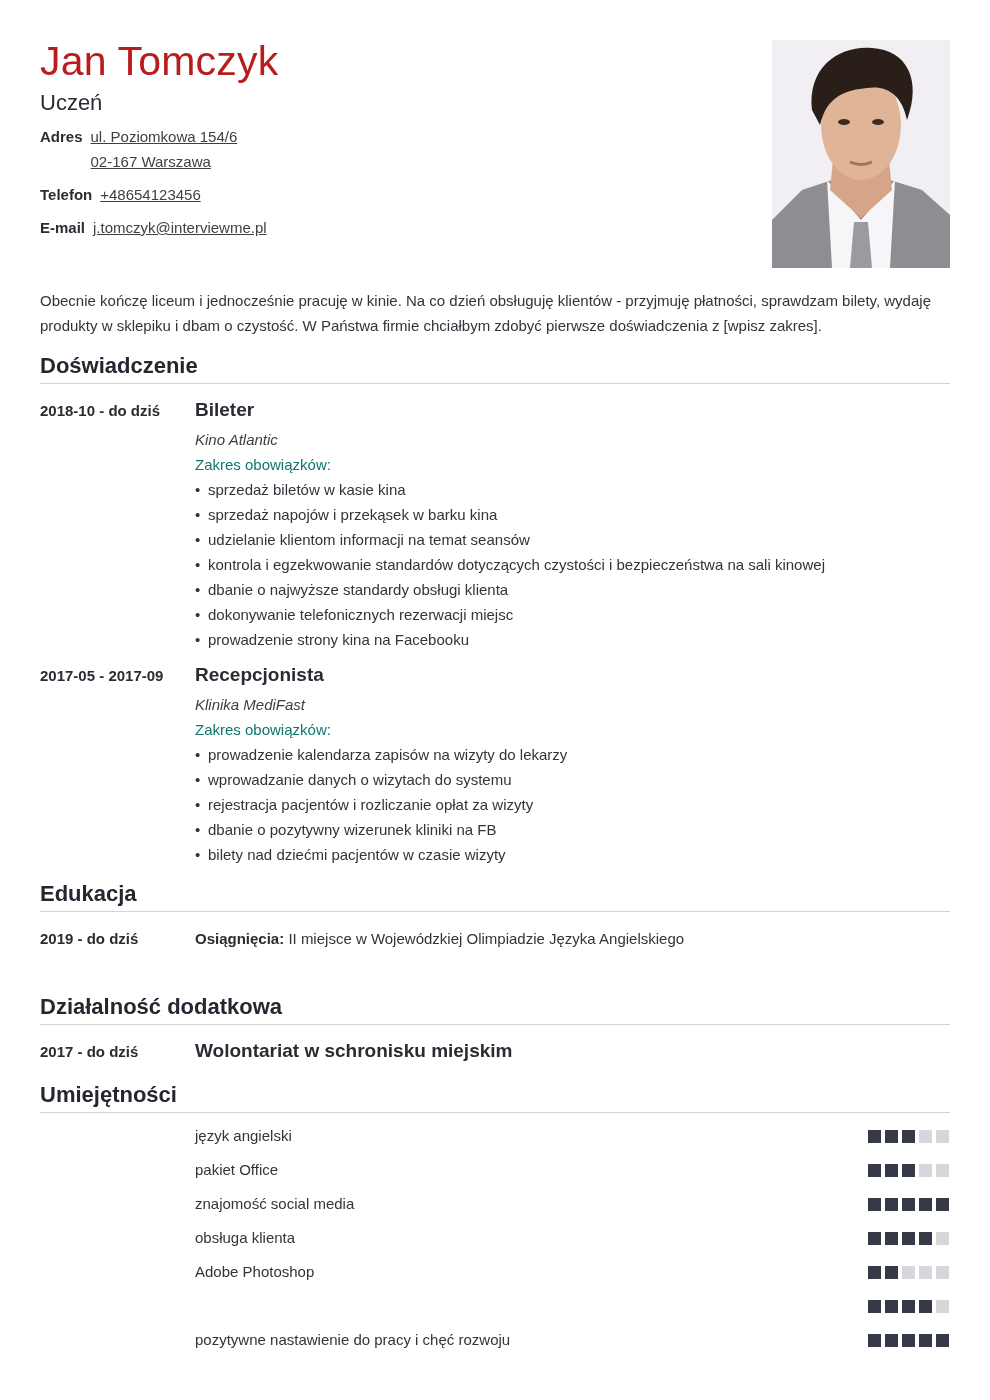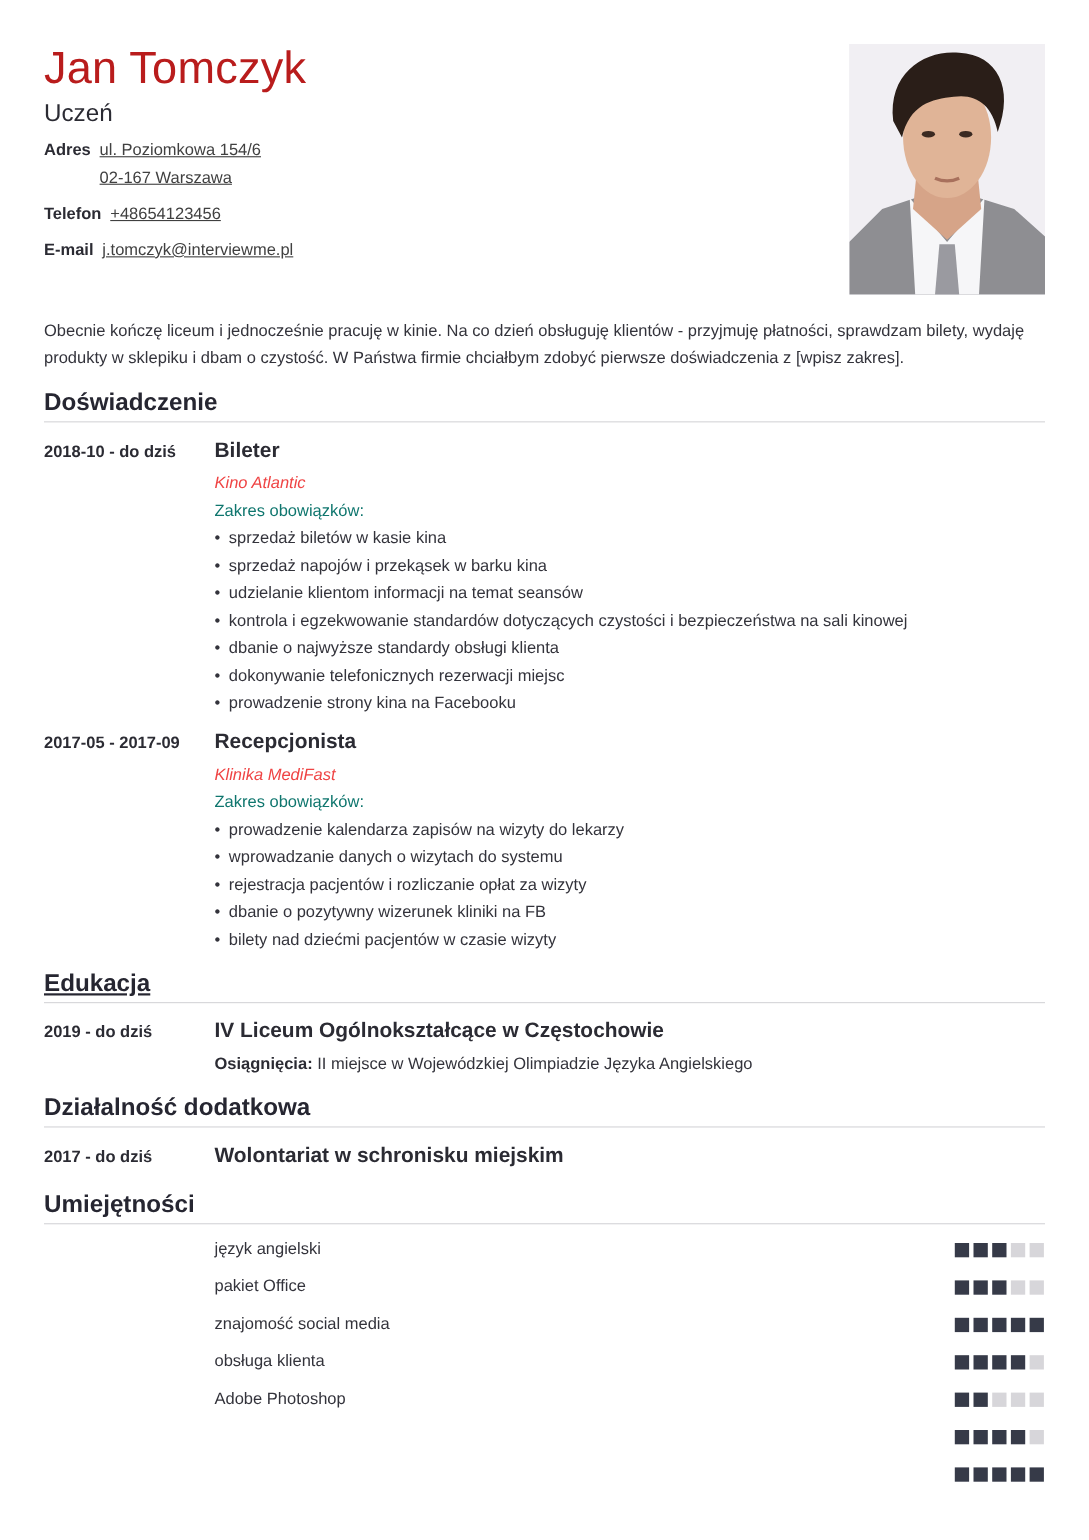--- a/index.html
+++ b/index.html
@@ -46,21 +46,21 @@
     }
     .entry { position: absolute; left: 0; width: 910px; }
     .entry .date {
       position: absolute; left: 0; top: 3px;
       font-size: 15px; font-weight: 700; color: #2b2b33; line-height: 20px;
     }
     .entry .body { position: absolute; left: 155px; top: 0; width: 755px; }
     .entry .title {
       font-size: 19px; font-weight: 700; color: #2b2b33; line-height: 24px; margin-bottom: 5px;
     }
-    .entry .company { font-size: 15px; font-style: italic; color: #ef4444; line-height: 25px; }
+    .entry .company { font-size: 15px; font-style: italic; color: #404040; line-height: 25px; }
     .entry .duties-label { font-size: 15px; color: #0f766e; line-height: 25px; }
     .entry ul { list-style: none; }
     .entry li { font-size: 15px; color: #33333b; line-height: 25px; position: relative; padding-left: 13px; }
     .entry li .dot { position: absolute; left: 0; top: 0; }
     .entry .achv { font-size: 15px; color: #33333b; line-height: 25px; }
     .entry .achv b { font-weight: 700; color: #2b2b33; }
 
     .skills { position: absolute; left: 0; top: 1124px; width: 910px; }
     .skill-row { position: relative; height: 34px; }
     .skill-row .sname {
@@ -150,25 +150,24 @@
       <ul>
         <li><span class="dot">•</span><span>prowadzenie kalendarza zapisów na wizyty do lekarzy</span></li>
         <li><span class="dot">•</span><span>wprowadzanie danych o wizytach do systemu</span></li>
         <li><span class="dot">•</span><span>rejestracja pacjentów i rozliczanie opłat za wizyty</span></li>
         <li><span class="dot">•</span><span>dbanie o pozytywny wizerunek kliniki na FB</span></li>
         <li><span class="dot">•</span><span>bilety nad dziećmi pacjentów w czasie wizyty</span></li>
       </ul>
     </div>
   </div>
 
-  <h2 class="section-title" style="top:881px;text-decoration:underline;">Edukacja</h2>
+  <h2 class="section-title" style="top:881px;">Edukacja</h2>
   <div class="entry" style="top:926px;">
     <div class="date">2019 - do dziś</div>
     <div class="body">
-      <div class="title">IV Liceum Ogólnokształcące w Częstochowie</div>
       <div class="achv">
         <b>Osiągnięcia:</b>
         <span>II miejsce w Wojewódzkiej Olimpiadzie Języka Angielskiego</span>
       </div>
     </div>
   </div>
 
   <h2 class="section-title" style="top:994px;">Działalność dodatkowa</h2>
   <div class="entry" style="top:1039px;">
     <div class="date">2017 - do dziś</div>
@@ -232,20 +231,21 @@
       <div class="skill-row">
         <div class="rating">
           <span class="box on" style="background: rgb(54, 58, 72);"></span>
           <span class="box on" style="background: rgb(54, 58, 72);"></span>
           <span class="box on" style="background: rgb(54, 58, 72);"></span>
           <span class="box on" style="background: rgb(54, 58, 72);"></span>
           <span class="box" style="background: rgb(215, 214, 218);"></span>
         </div>
       </div>
       <div class="skill-row">
+        <span class="sname">pozytywne nastawienie do pracy i chęć rozwoju</span>
         <div class="rating">
           <span class="box on" style="background: rgb(54, 58, 72);"></span>
           <span class="box on" style="background: rgb(54, 58, 72);"></span>
           <span class="box on" style="background: rgb(54, 58, 72);"></span>
           <span class="box on" style="background: rgb(54, 58, 72);"></span>
           <span class="box on" style="background: rgb(54, 58, 72);"></span>
         </div>
       </div>
     </div>
 

